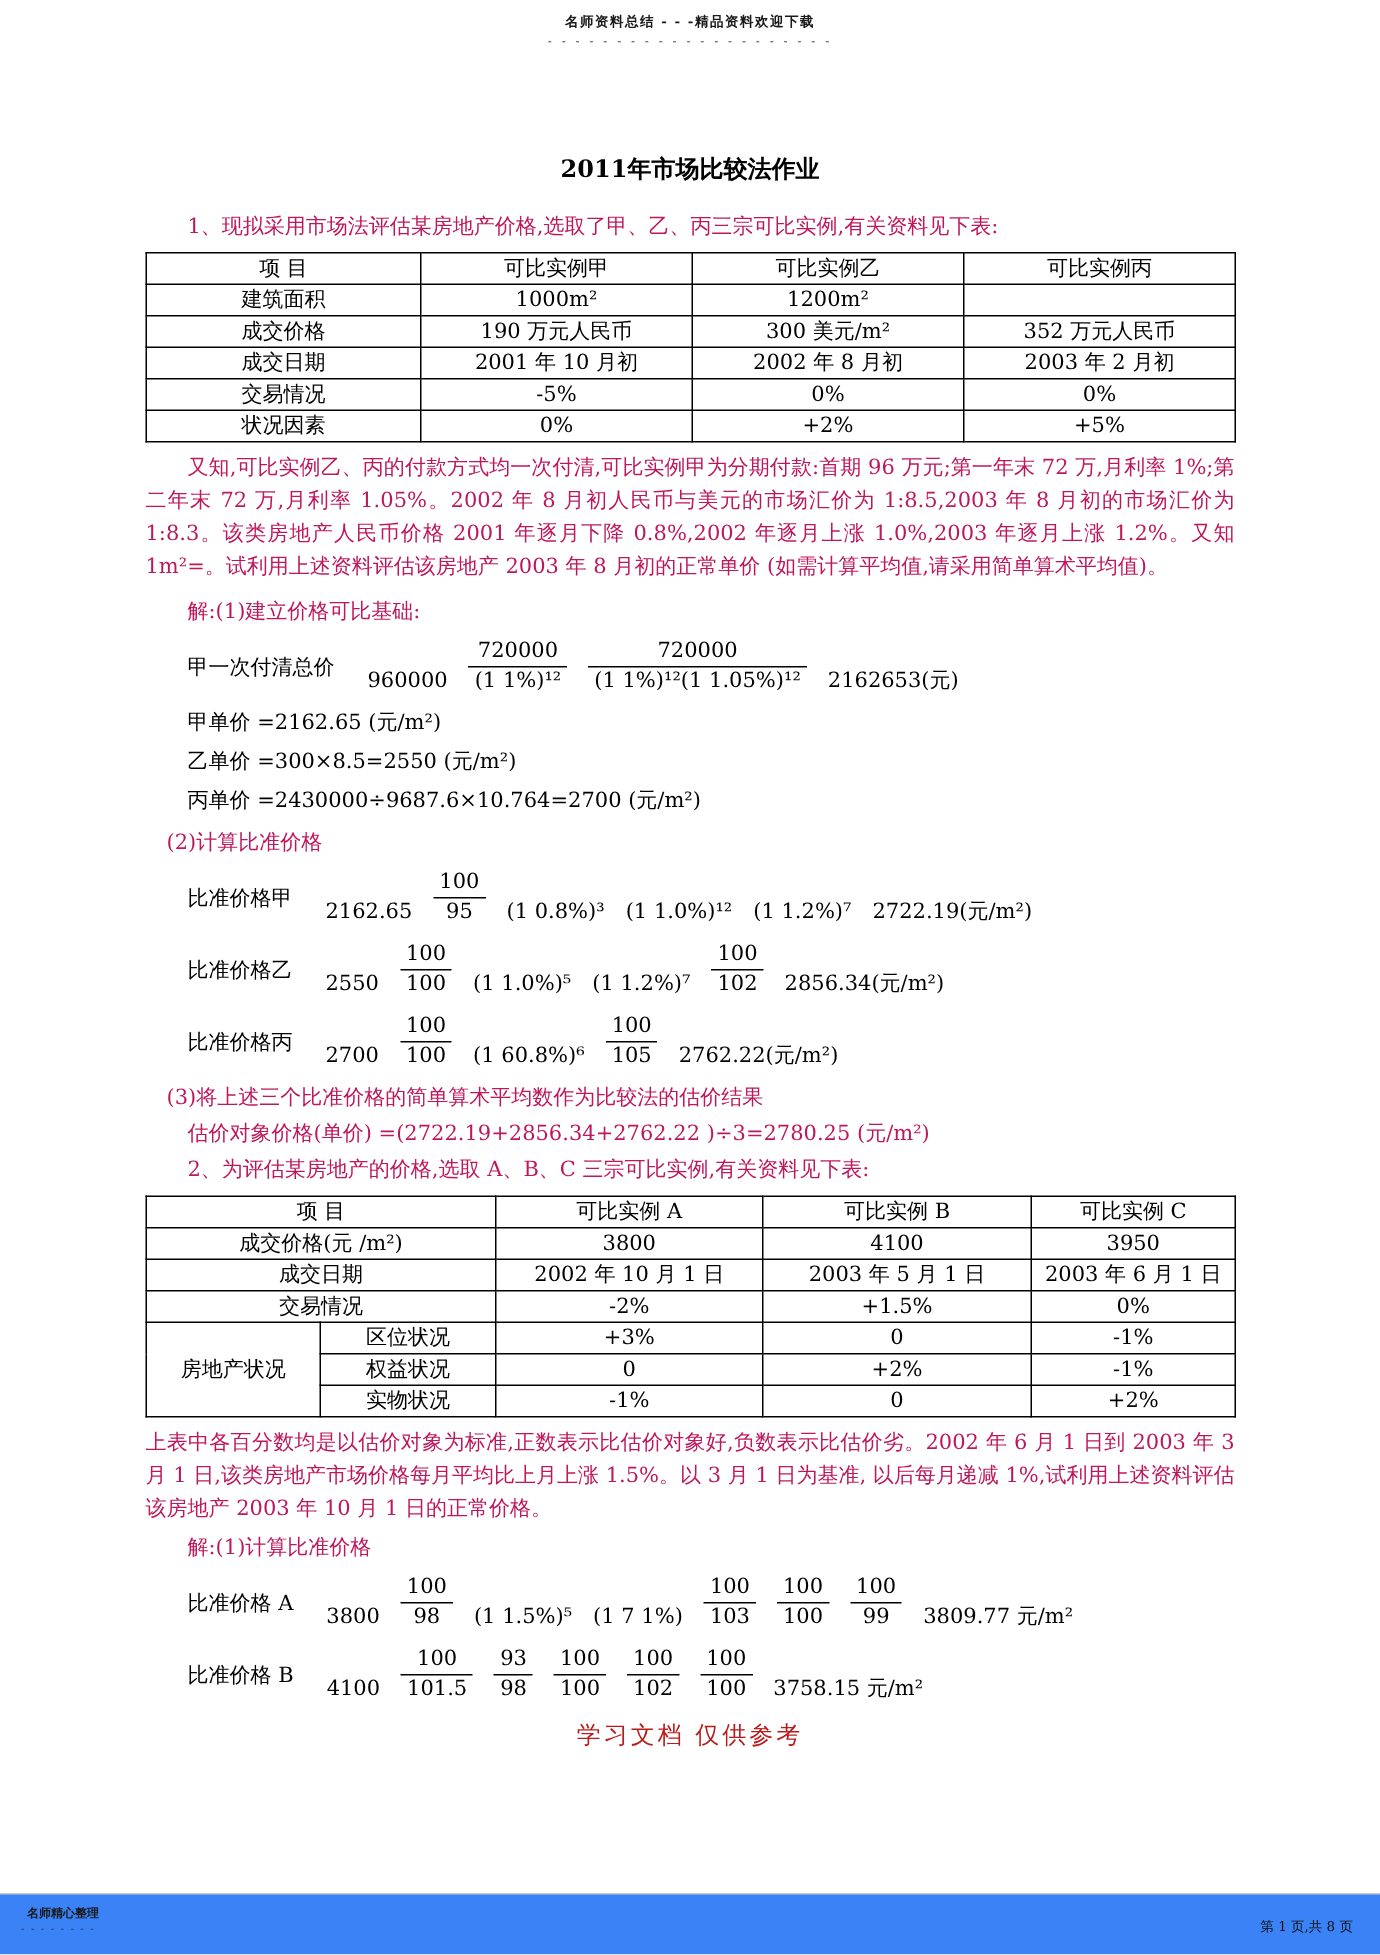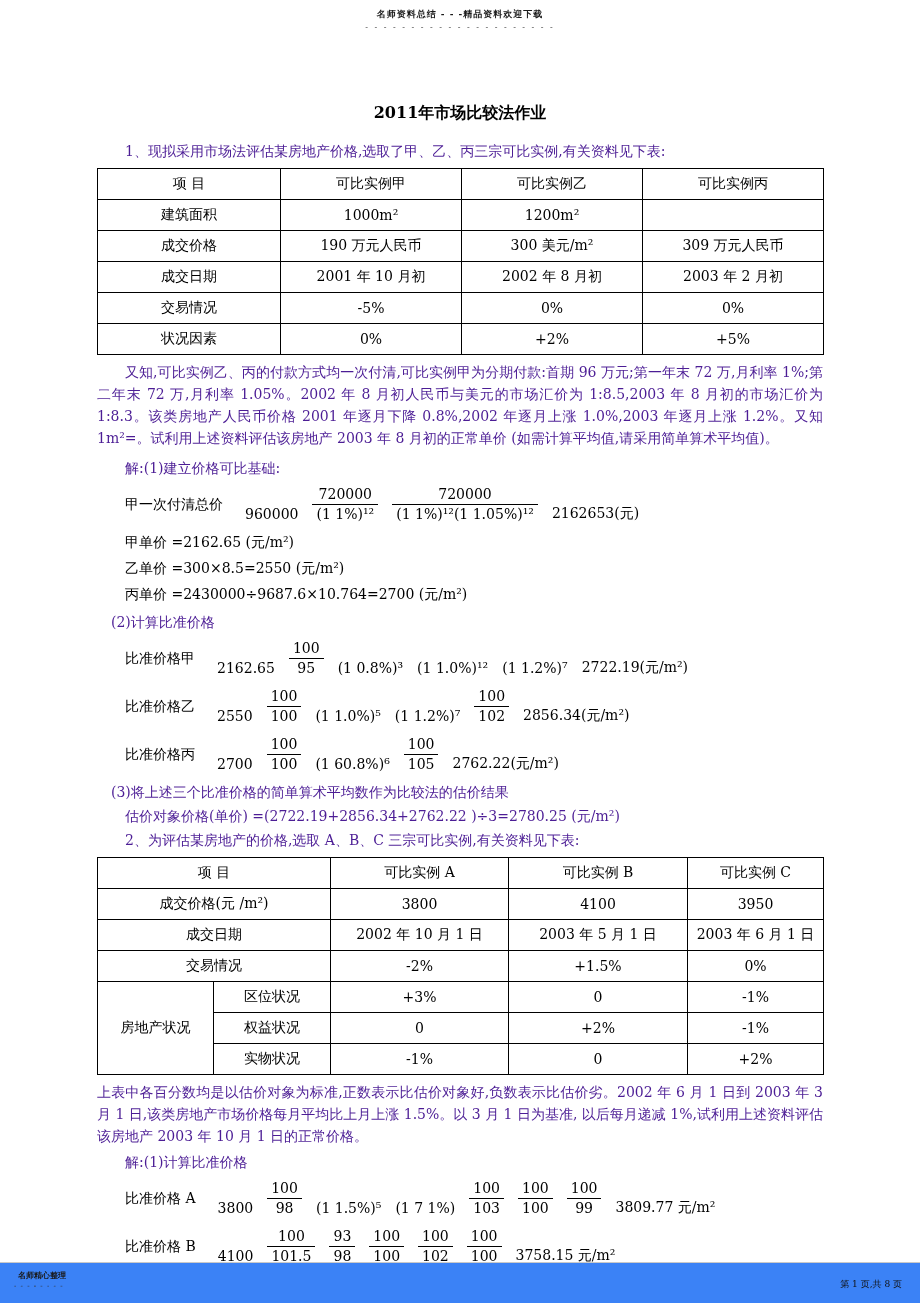--- a/index.html
+++ b/index.html
@@ -4,30 +4,30 @@
 <style>
   *{box-sizing:border-box;margin:0;padding:0;}
   html,body{background:#e9e9e9;}
   body{font-family:"DejaVu Serif","Liberation Serif",serif;color:#000;}
   .page{position:relative;width:920px;height:1303px;background:#fff;margin:0 auto;overflow:hidden;}
   .doc-header{text-align:center;padding-top:8px;}
   .hdr-note{font-size:9px;font-weight:bold;color:#1a1a1a;letter-spacing:1px;}
   .hdr-dots{font-size:8px;color:#333;letter-spacing:2px;margin-top:2px;}
   .content{padding:0 97px;}
   .title{text-align:center;font-size:16px;font-weight:bold;margin-top:70px;line-height:22px;}
-  .para{font-size:14px;line-height:22px;text-align:justify;color:#4c1d95;}
+  .para{font-size:14px;line-height:22px;text-align:justify;color:#be185d;}
   .indent2{text-indent:28px;}
   .indent1{text-indent:14px;}
   .mt16{margin-top:16px;}
   .mt8{margin-top:8px;}
   .mt6{margin-top:6px;}
   .mt4{margin-top:4px;}
   .mt2{margin-top:2px;}
   .tbl{border-collapse:collapse;width:100%;table-layout:fixed;margin-top:6px;}
-  .tbl td{border:1px solid #000;text-align:center;vertical-align:middle;font-size:14px;height:31px;padding:0 4px;overflow:hidden;white-space:nowrap;}
+  .tbl td{border:1px solid #000;text-align:center;vertical-align:middle;font-size:14px;height:21px;padding:0 4px;overflow:hidden;white-space:nowrap;}
   .formula{display:flex;align-items:center;gap:14px;font-size:14px;padding-left:28px;margin-top:3px;min-height:45px;}
   .flabel{white-space:nowrap;margin-right:8px;}
   .ftok{white-space:nowrap;margin-top:18px;}
   .frac{display:inline-block;text-align:center;}
   .frac .num{display:block;border-bottom:1px solid #000;padding:0 4px;line-height:19px;font-size:14px;}
   .frac .den{display:block;padding:0 4px;line-height:19px;font-size:14px;}
   .unit-line{font-size:14px;line-height:22px;padding-left:28px;margin-top:4px;}
   .page-footer{text-align:center;font-size:16px;color:#b91c1c;margin-top:8px;letter-spacing:2px;}
   .bottom-bar{position:absolute;left:0;right:0;bottom:0;height:41px;border-top:1px solid #c9c9c9;background:#3b82f6;}
   .bl{position:absolute;left:18px;top:7px;font-size:8px;font-weight:bold;color:#1a1a1a;}
@@ -67,21 +67,21 @@
       <tr>
         <td>建筑面积</td>
         <td>1000m²</td>
         <td>1200m²</td>
         <td></td>
       </tr>
       <tr>
         <td>成交价格</td>
         <td>190 万元人民币</td>
         <td>300 美元/m²</td>
-        <td>309 万元人民币</td>
+        <td>352 万元人民币</td>
       </tr>
       <tr>
         <td>成交日期</td>
         <td>2001 年 10 月初</td>
         <td>2002 年 8 月初</td>
         <td>2003 年 2 月初</td>
       </tr>
       <tr>
         <td>交易情况</td>
         <td>-5%</td>

